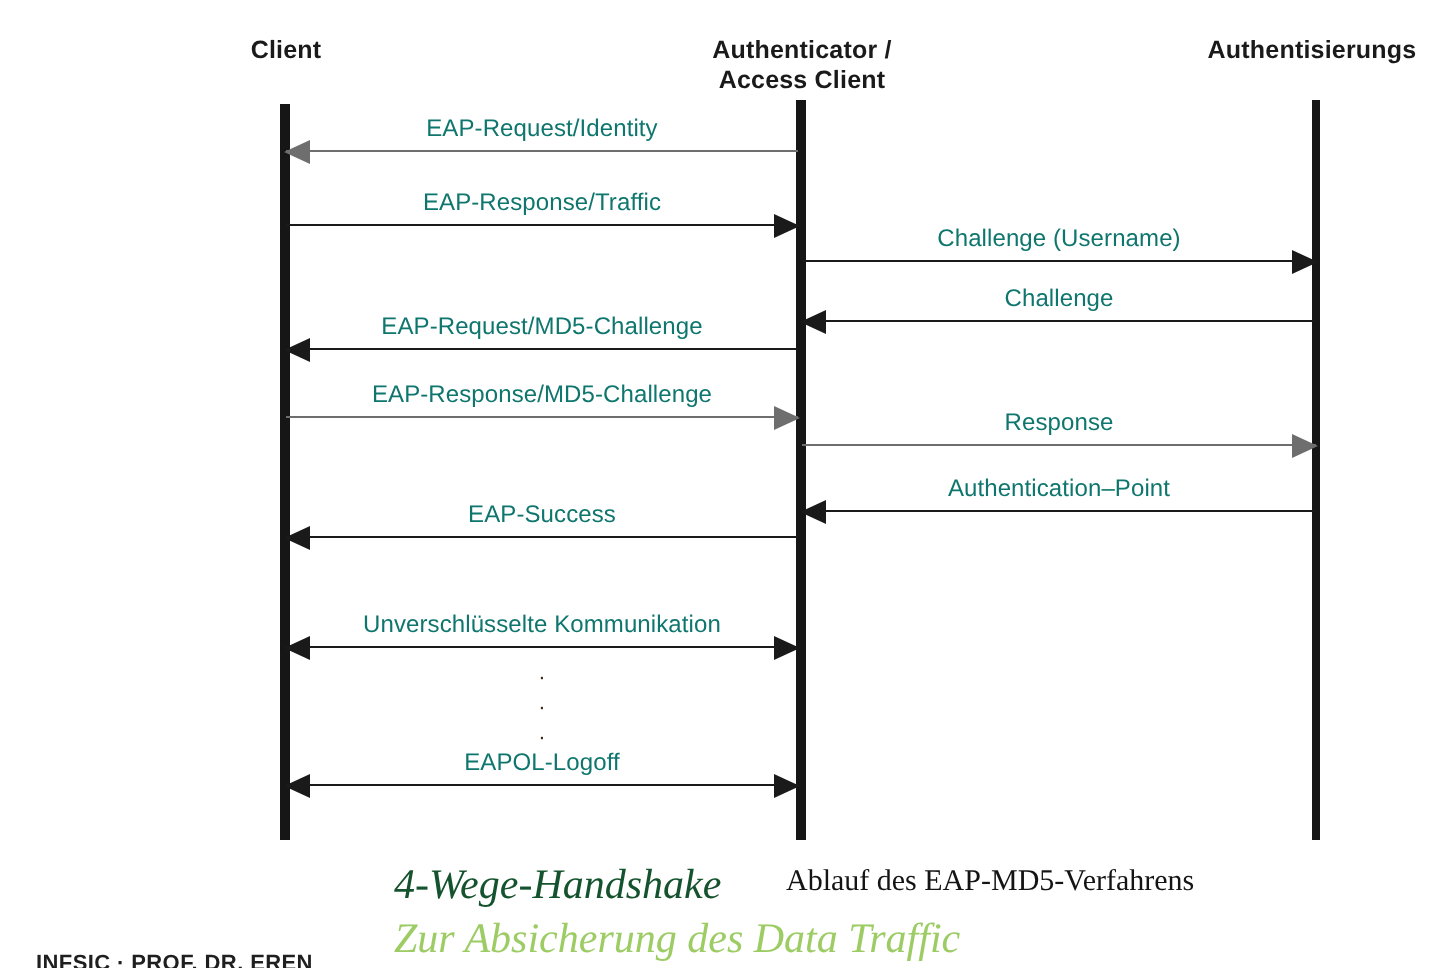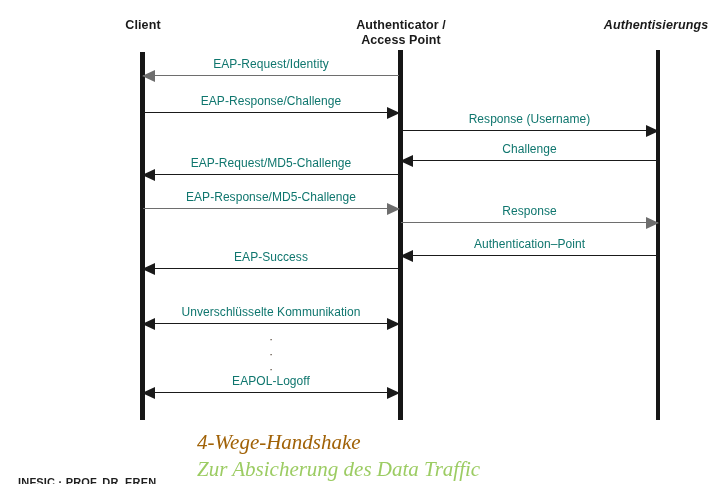--- a/index.html
+++ b/index.html
@@ -128,47 +128,47 @@
 <body>
 
 <div id="stage">
 
   <div class="lifeline-header" style="left:98px; top:6px; width:90px;">
     <span>Client</span>
   </div>
 
   <div class="lifeline-header" style="left:340px; top:6px; width:122px;">
     <span>Authenticator /</span>
-    <span class="l2">Access Point</span>
-  </div>
-
-  <div class="lifeline-header" style="left:592px; top:6px; width:128px;font-style:italic;">
+    <span class="l2">Access Client</span>
+  </div>
+
+  <div class="lifeline-header" style="left:592px; top:6px; width:128px;">
     <span>Authentisierungs</span>
   </div>
 
   <div class="lifeline" style="left:140px; top:40px; height:368px;"></div>
   <div class="lifeline" style="left:398px; top:38px; height:370px;"></div>
   <div class="lifeline thin" style="left:656px; top:38px; height:370px;"></div>
 
   <div class="msg gray" style="left:143px; top:63px; width:256px;">
     <div class="line"></div>
     <div class="head left" style="border-right-color: rgb(110, 110, 110);"></div>
     <div class="label">EAP-Request/Identity</div>
   </div>
 
   <div class="msg" style="left:143px; top:100px; width:256px;">
     <div class="line"></div>
     <div class="head right"></div>
-    <div class="label">EAP-Response/Challenge</div>
+    <div class="label">EAP-Response/Traffic</div>
   </div>
 
   <div class="msg" style="left:401px; top:118px; width:257px;">
     <div class="line"></div>
     <div class="head right"></div>
-    <div class="label">Response (Username)</div>
+    <div class="label">Challenge (Username)</div>
   </div>
 
   <div class="msg" style="left:401px; top:148px; width:257px;">
     <div class="line"></div>
     <div class="head left"></div>
     <div class="label">Challenge</div>
   </div>
 
   <div class="msg" style="left:143px; top:162px; width:256px;">
     <div class="line"></div>
@@ -213,19 +213,20 @@
     <span>·</span>
   </div>
 
   <div class="msg" style="left:143px; top:380px; width:256px;">
     <div class="line"></div>
     <div class="head left"></div>
     <div class="head right"></div>
     <div class="label">EAPOL-Logoff</div>
   </div>
 
-  <div class="caption-green" style="left: 197px; top: 417px; color: #a16207;">4-Wege-Handshake</div>
+  <div class="caption-green" style="left: 197px; top: 417px; color: #14532d;">4-Wege-Handshake</div>
   <div class="caption-green" style="left: 197px; top: 444px; color: rgb(156, 204, 99);">Zur Absicherung des Data Traffic</div>
 
+  <div class="caption-black" style="left:393px; top:421px;">Ablauf des EAP-MD5-Verfahrens</div>
 
   <div class="footer" style="left:8px; top:464px;">INFSIC · PROF. DR. EREN</div>
 
 </div>
 
 </body></html>

